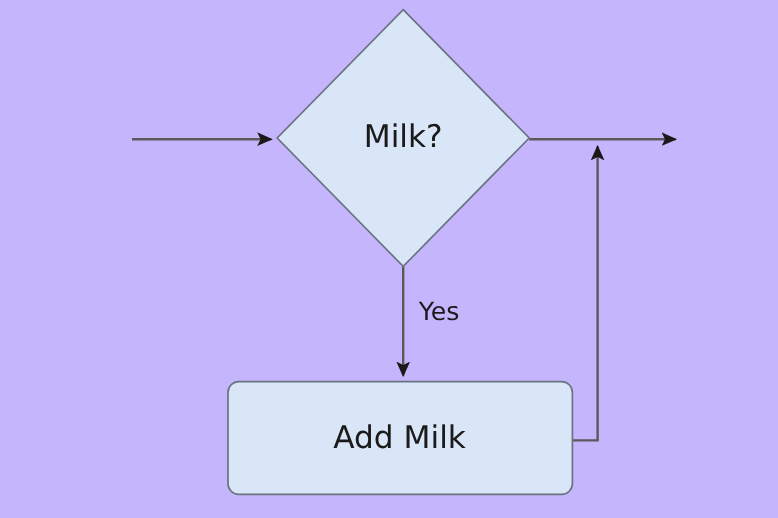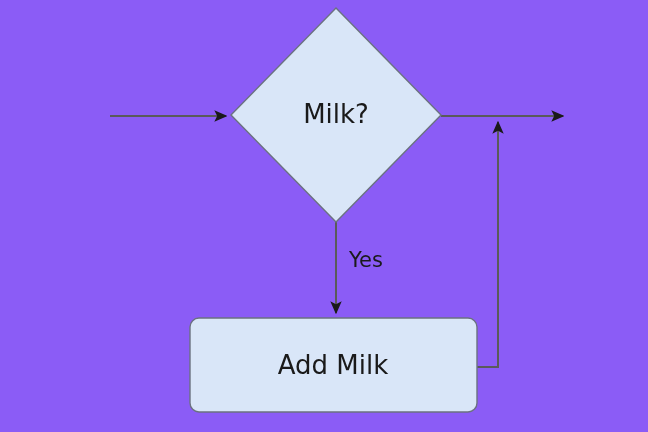--- a/index.html
+++ b/index.html
@@ -7,21 +7,21 @@
     padding: 0;
     background: #ffffff;
   }
   body {
     font-family: "DejaVu Sans", sans-serif;
   }
   #canvas {
     position: relative;
     width: 648px;
     height: 432px;
-    background: #8b5cf6;
+    background: #c4b5fd;
     overflow: hidden;
   }
   #flow-svg {
     position: absolute;
     top: 0;
     left: 0;
     width: 648px;
     height: 432px;
     display: block;
   }

